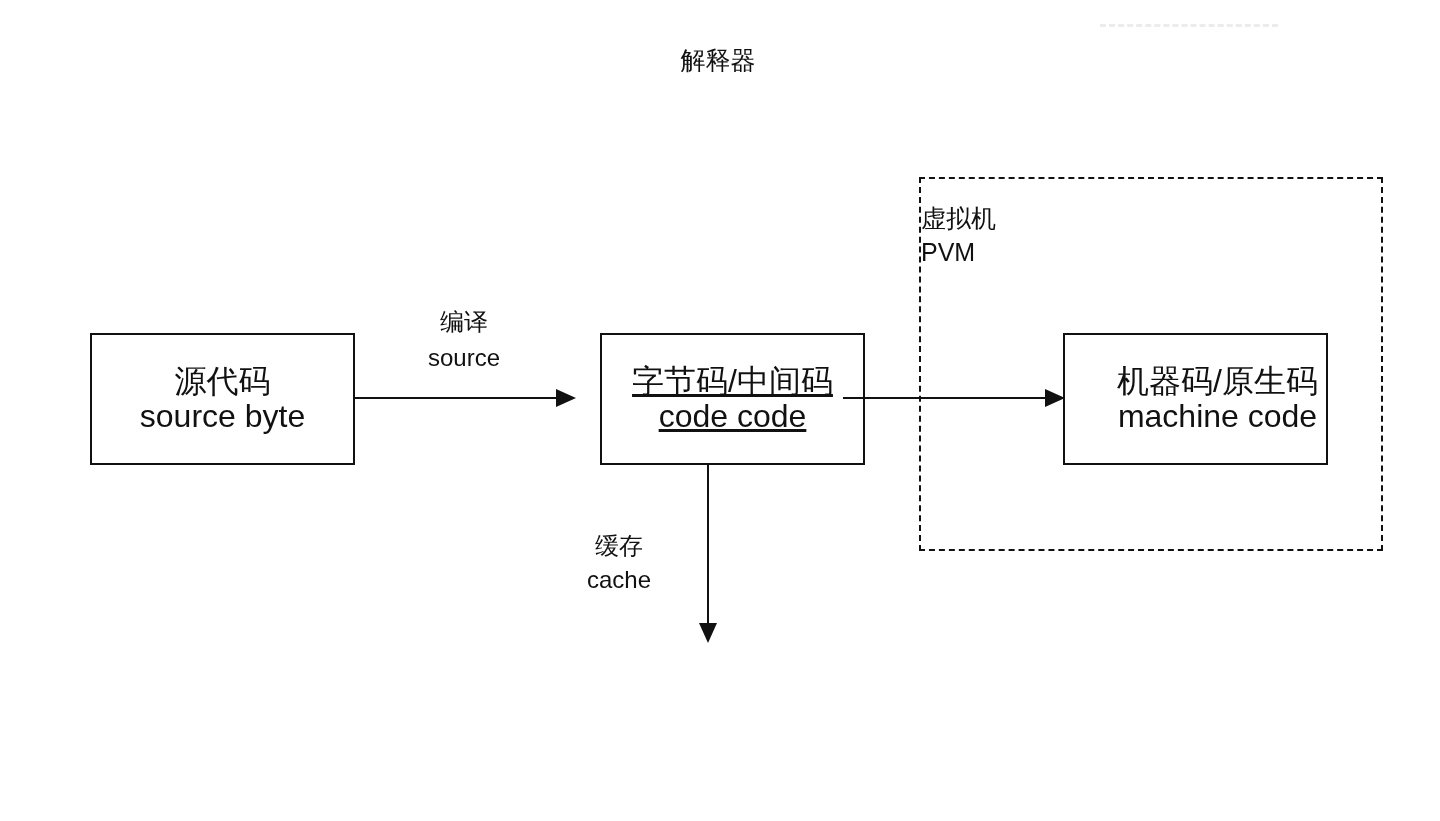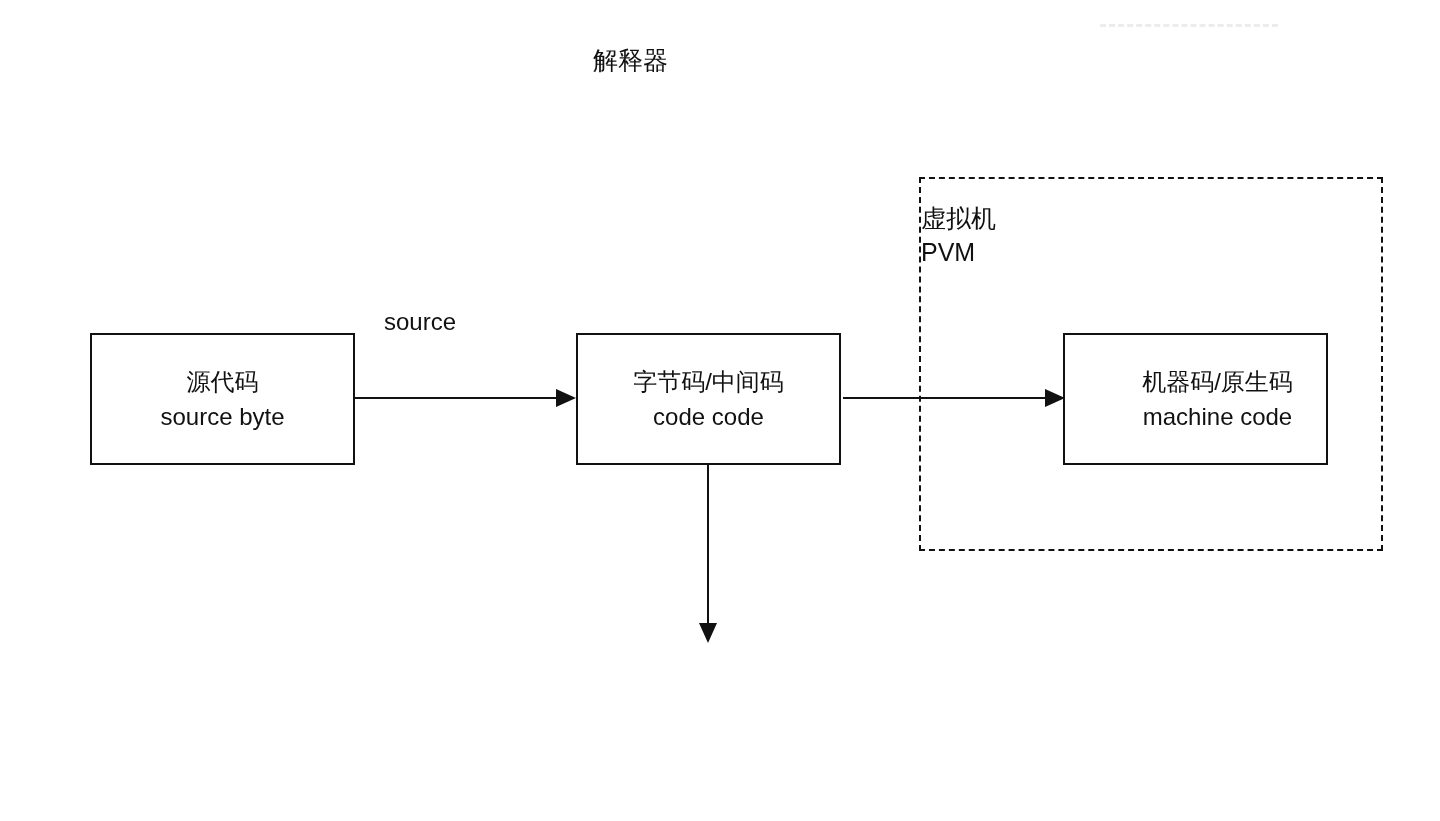--- a/index.html
+++ b/index.html
@@ -13,41 +13,42 @@
     height: 821px;
     background: #ffffff;
     font-family: "Liberation Sans", "DejaVu Sans", sans-serif;
     color: #111111;
     overflow: hidden;
   }
 
   
   .free-label {
     position: absolute;
+    text-align: center;
     font-size: 24px;
     line-height: 35px;
     white-space: nowrap;
   }
   .free-label .line { display: block; }
 
   .title-label { font-size: 25px; line-height: 34px; }
 
   
   .node {
     position: absolute;
     width: 265px;
     height: 132px;
     border: 2px solid #111111;
     background: #ffffff;
     box-sizing: border-box;
     display: flex;
     flex-direction: column;
     align-items: center;
     justify-content: center;
-    font-size: 24px;
+    font-size: 32px;
     line-height: 35px;
     text-align: center;
     white-space: nowrap;
   }
 
   
   .pvm-container {
     position: absolute;
     left: 919px;
     top: 177px;
@@ -121,36 +122,41 @@
       <span class="line">虚拟机</span>
       <span class="line">PVM</span>
     </div>
   </div>
 
   <div class="node" style="left:90px; top:333px;">
     <span>源代码</span>
     <span>source byte</span>
   </div>
 
-  <div class="node" style="left:576px; top:333px;">
+  <div class="node" style="left:600px; top:333px;text-decoration:underline;">
     <span>字节码/中间码</span>
     <span>code code</span>
   </div>
 
   <div class="node" style="left:1063px; top:333px;padding-left:44px;">
     <span>机器码/原生码</span>
     <span>machine code</span>
   </div>
 
 
   <div class="edge-line-h" style="left:355px; top:397px; width:203px;"></div>
   <div class="arrowhead-right" style="left:556px; top:389px;"></div>
   <div class="free-label" style="left:384px; top:304px; width:160px; line-height:36px;">
+    <span class="line">编译</span>
     <span class="line">source</span>
   </div>
 
   <div class="edge-line-h" style="left:843px; top:397px; width:202px;"></div>
   <div class="arrowhead-right" style="left:1045px; top:389px;"></div>
 
   <div class="edge-line-v" style="left:707px; top:465px; height:158px;"></div>
   <div class="arrowhead-down" style="left:699px; top:623px;"></div>
+  <div class="free-label" style="left:539px; top:529px; width:160px; line-height:34px;">
+    <span class="line">缓存</span>
+    <span class="line">cache</span>
+  </div>
 
 </div>
 
 </body></html>

